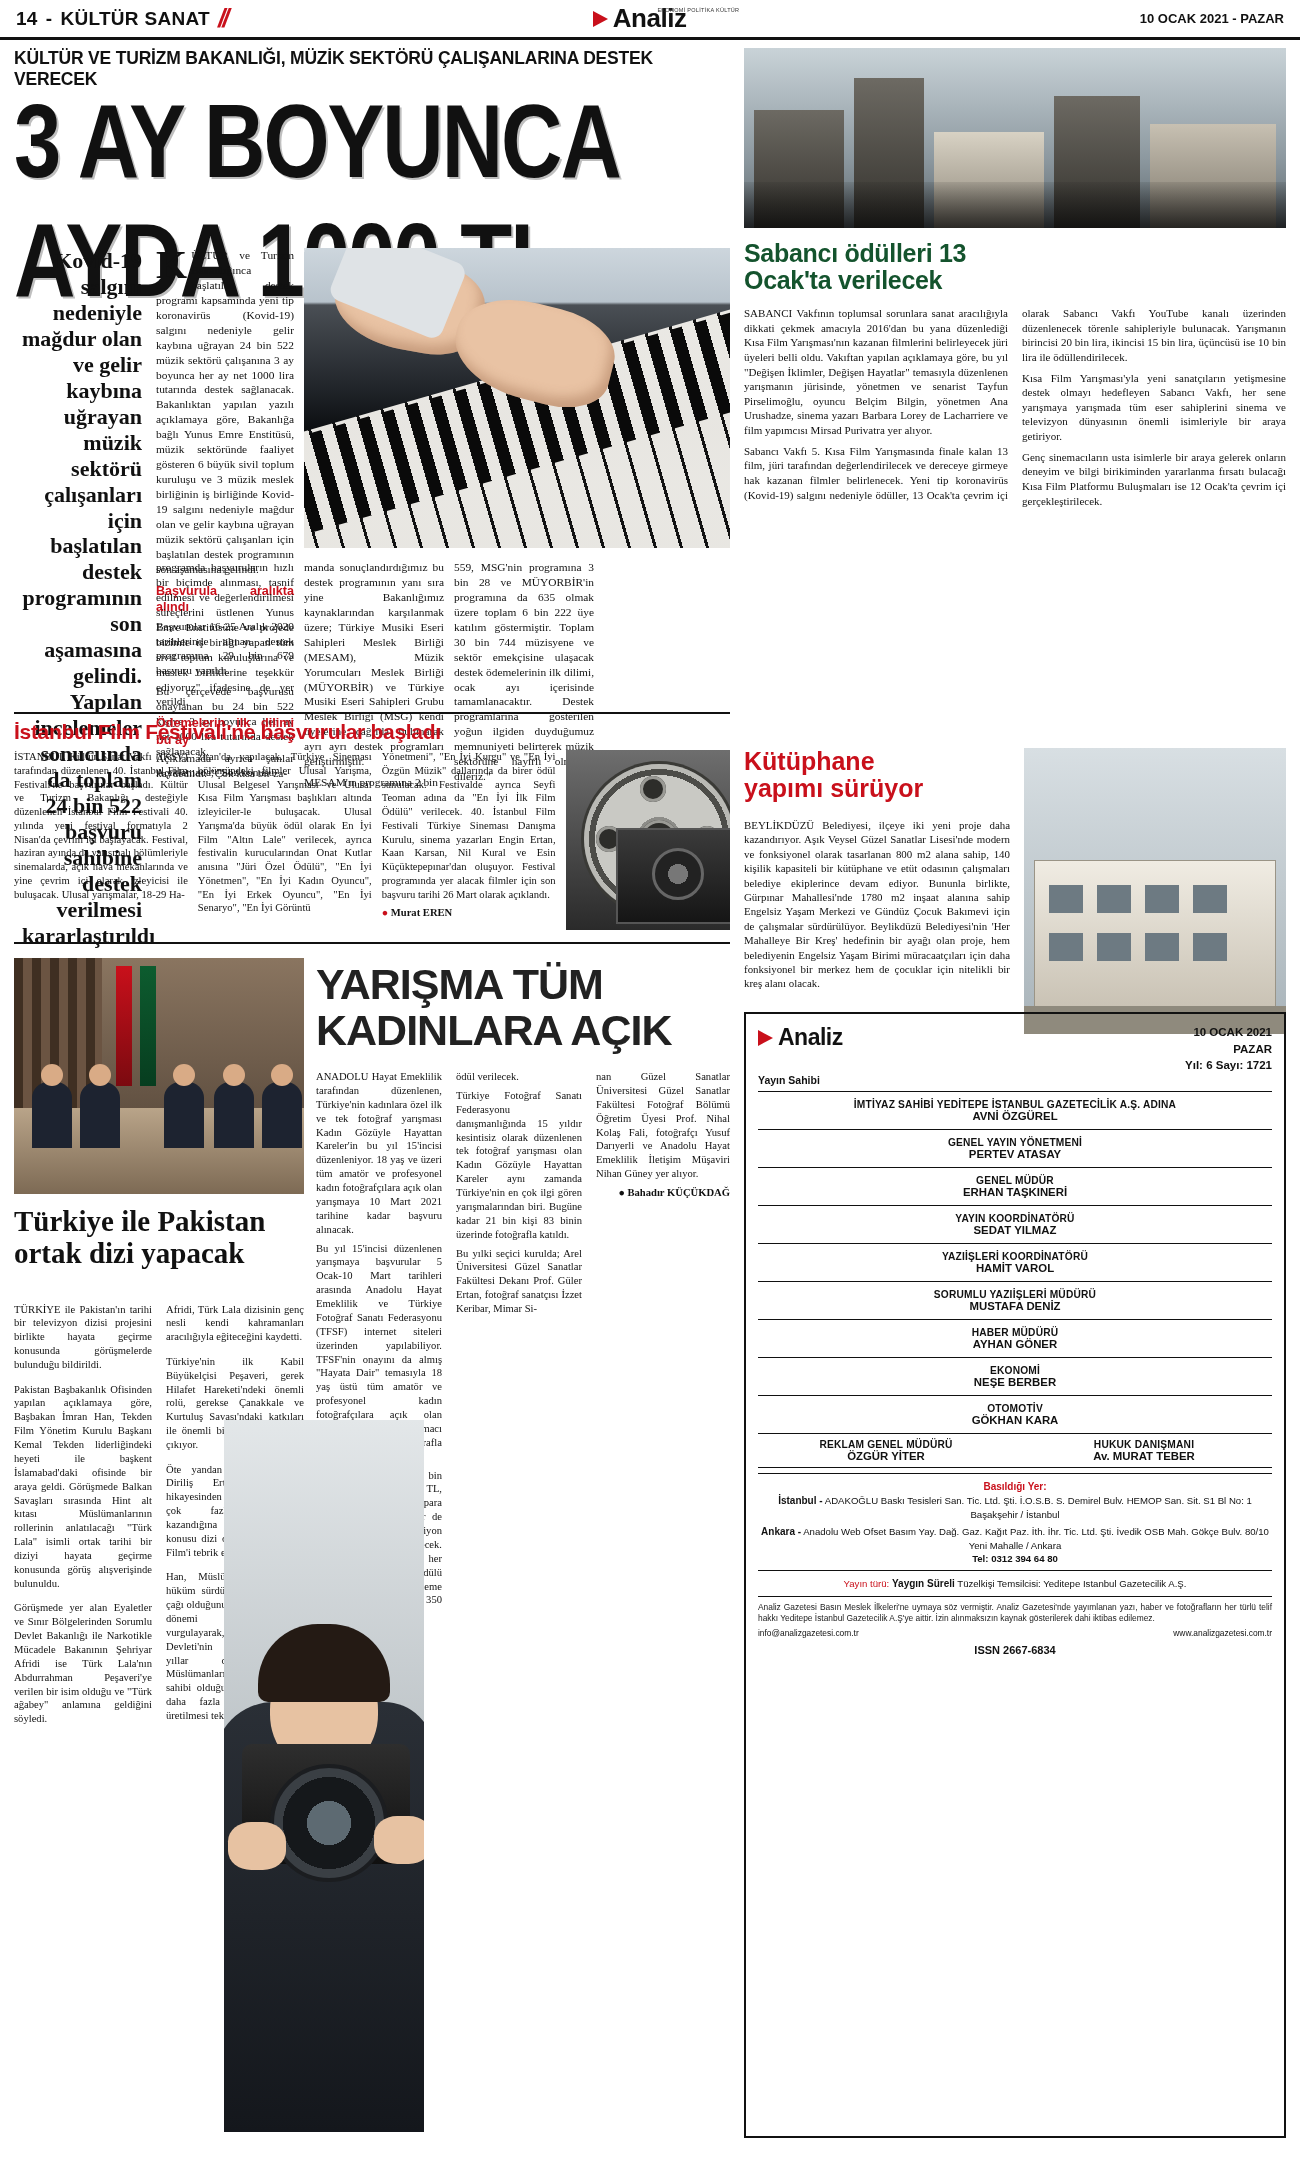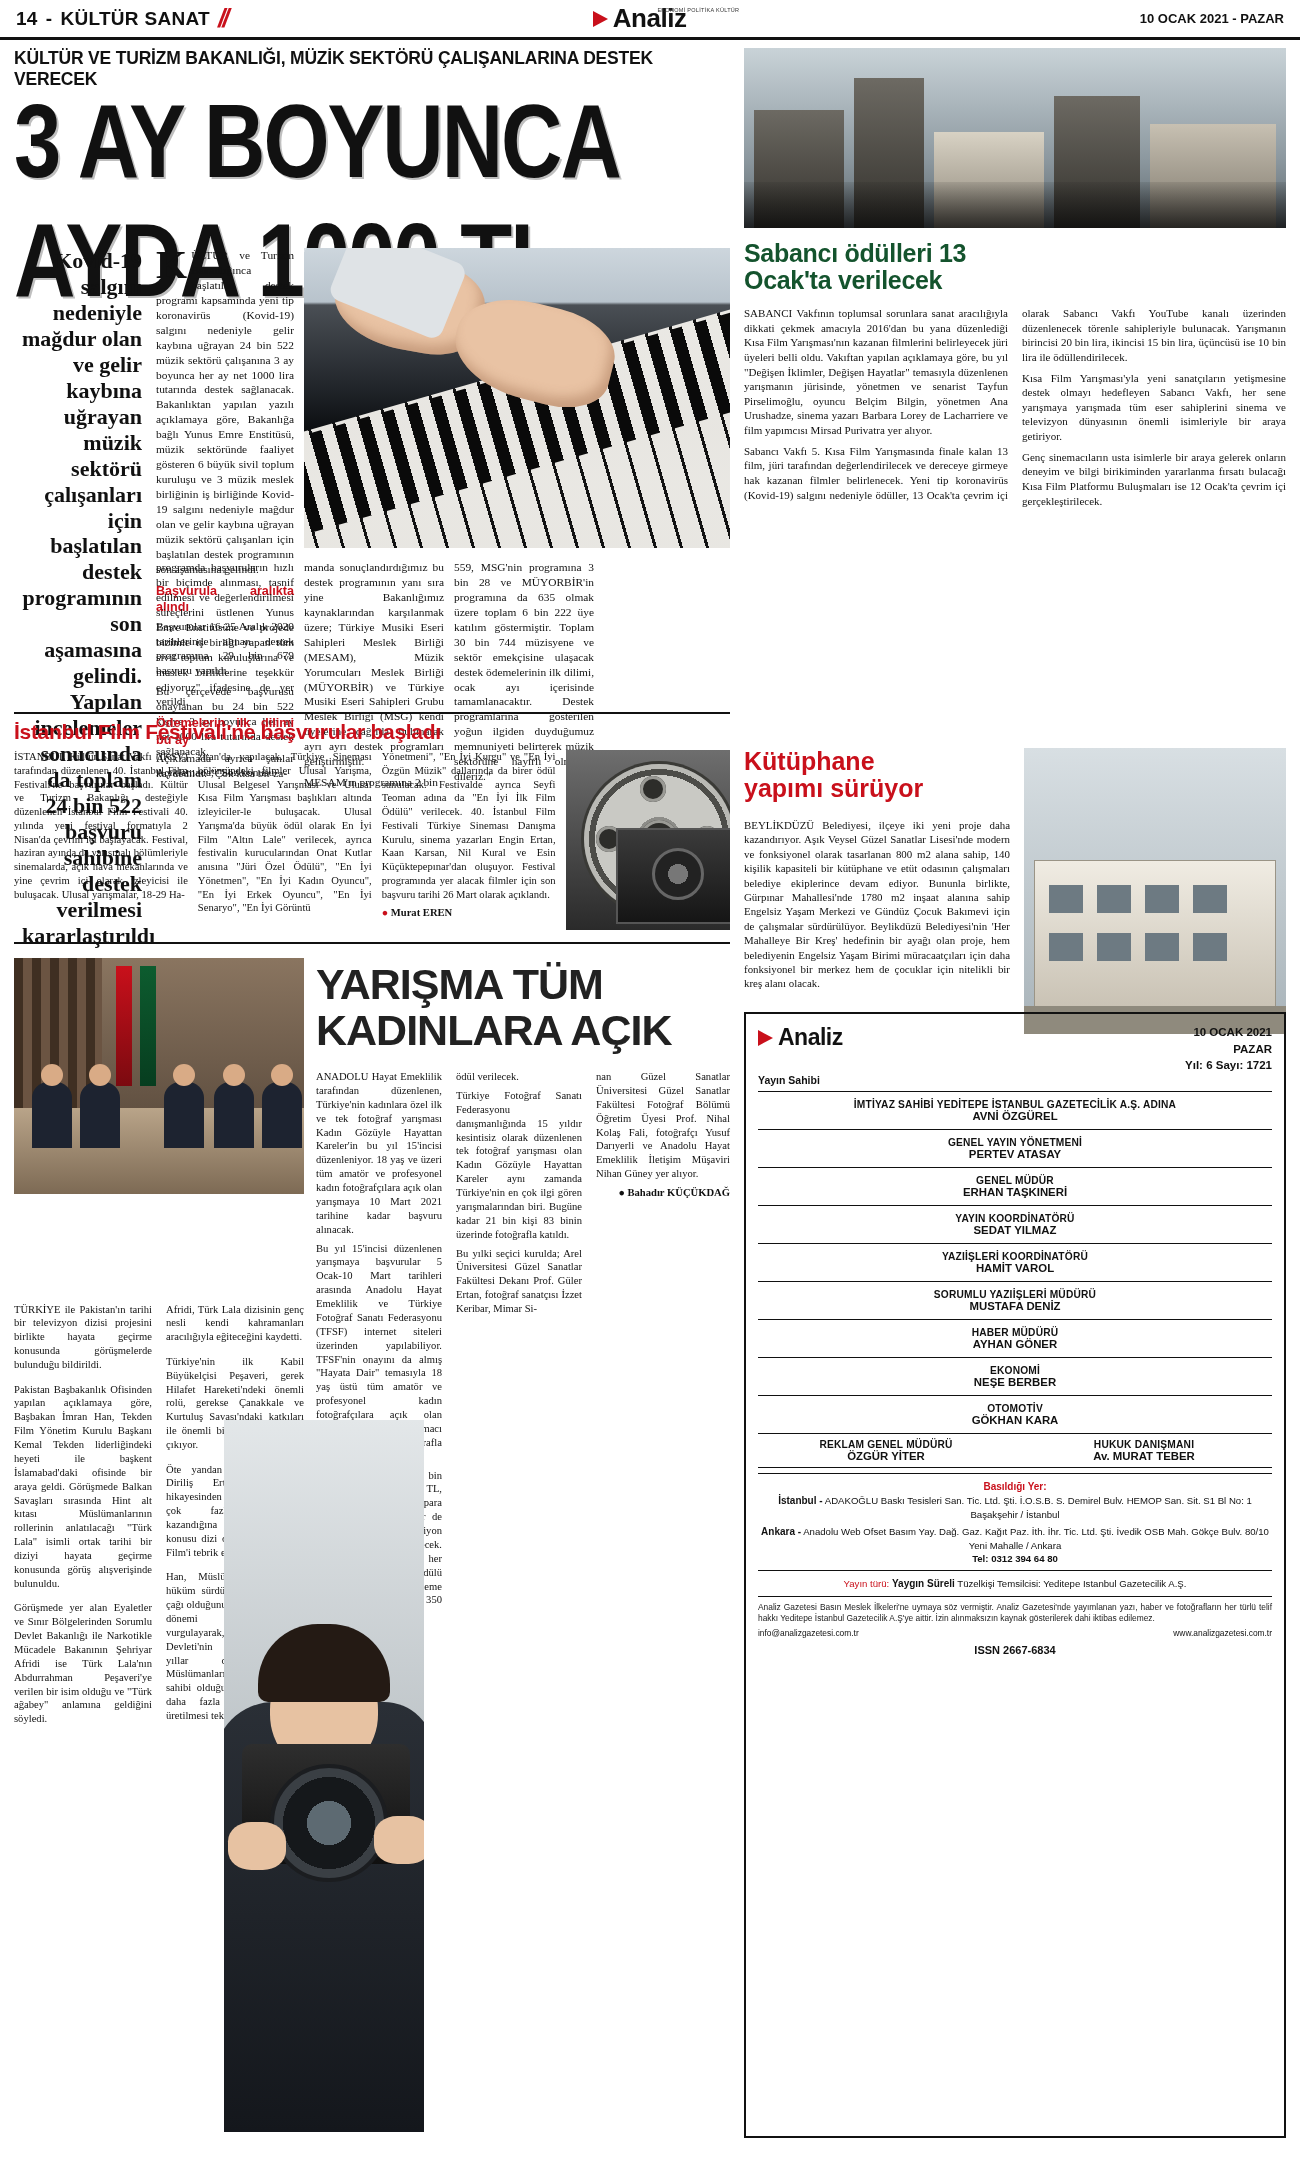--- a/index.html
+++ b/index.html
@@ -373,20 +373,23 @@
         <div class="mp-head" style="left:9px;top:-18px;"></div>
       </div>
     <div class="mp-person" style="left:200px;">
         <div class="mp-head" style="left:9px;top:-18px;"></div>
       </div>
     <div class="mp-person" style="left:248px;">
         <div class="mp-head" style="left:9px;top:-18px;"></div>
       </div>
   </div>
 
+  <div class="paktitle">
+    <span>Türkiye ile Pakistan ortak dizi yapacak</span>
+  </div>
   <div class="pakbody" style="left:14px; width:138px;">
     <p>TÜRKİYE ile Pakistan'ın tarihi bir televizyon dizisi projesini birlikte hayata geçirme konusunda görüşmelerde bulunduğu bildirildi.</p>
     <p>Pakistan Başbakanlık Ofisinden yapılan açıklamaya göre, Başbakan İmran Han, Tekden Film Yönetim Kurulu Başkanı Kemal Tekden liderliğindeki heyeti ile başkent İslamabad'daki ofisinde bir araya geldi. Görüşmede Balkan Savaşları sırasında Hint alt kıtası Müslümanlarının rollerinin anlatılacağı "Türk Lala" isimli ortak tarihi bir diziyi hayata geçirme konusunda görüş alışverişinde bulunuldu.</p>
     <p>Görüşmede yer alan Eyaletler ve Sınır Bölgelerinden Sorumlu Devlet Bakanlığı ile Narkotikle Mücadele Bakanının Şehriyar Afridi ise Türk Lala'nın Abdurrahman Peşaveri'ye verilen bir isim olduğu ve "Türk ağabey" anlamına geldiğini söyledi.</p>
   </div>
   <div class="pakbody" style="left:166px; width:138px;">
     <p>Afridi, Türk Lala dizisinin genç nesli kendi kahramanları aracılığıyla eğiteceğini kaydetti.</p>
     <p>Türkiye'nin ilk Kabil Büyükelçisi Peşaveri, gerek Hilafet Hareketi'ndeki önemli rolü, gerekse Çanakkale ve Kurtuluş Savaşı'ndaki katkıları ile önemli bir isim olarak öne çıkıyor.</p>
     <p>Öte yandan Başbakan Han, Diriliş Ertuğrul dizisinin hikayesinden ötürü Pakistan'da çok fazla popülerlik kazandığına işaret ederek söz konusu dizi dolayısıyla Tekden Film'i tebrik etti.</p>
     <p>Han, Müslümanların altında hüküm sürdüğü dönemin altın çağı olduğunu ve genç neslin bu dönemi bilmediğini vurgulayarak, başta Babür Devleti'nin hüküm sürdüğü yıllar olmak üzere Müslümanların geçmişine söz sahibi olduğu döneminde ilgili daha fazla dizi ve film üretilmesi teklifinde bulundu.</p>

